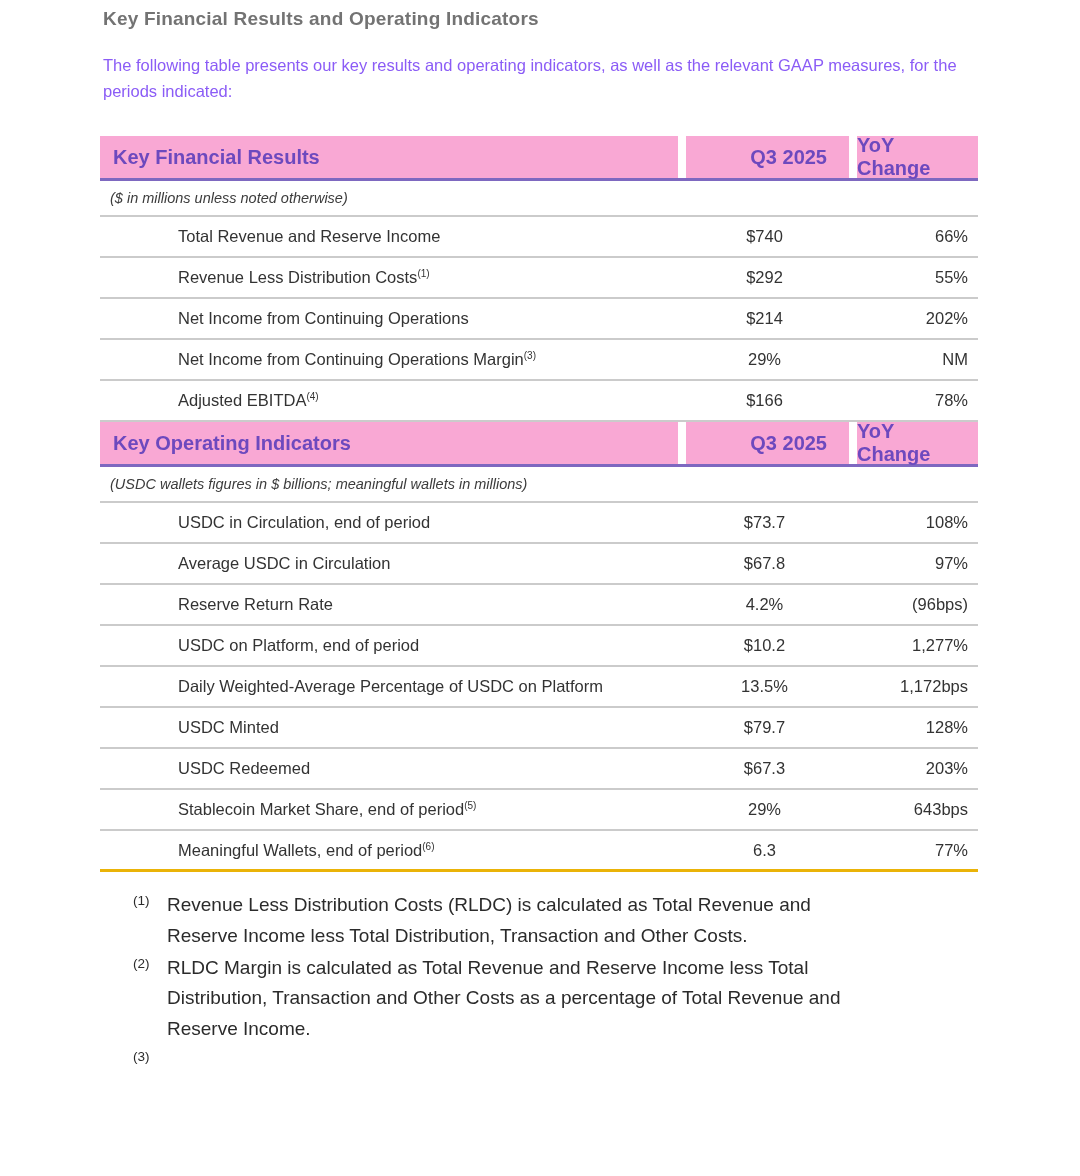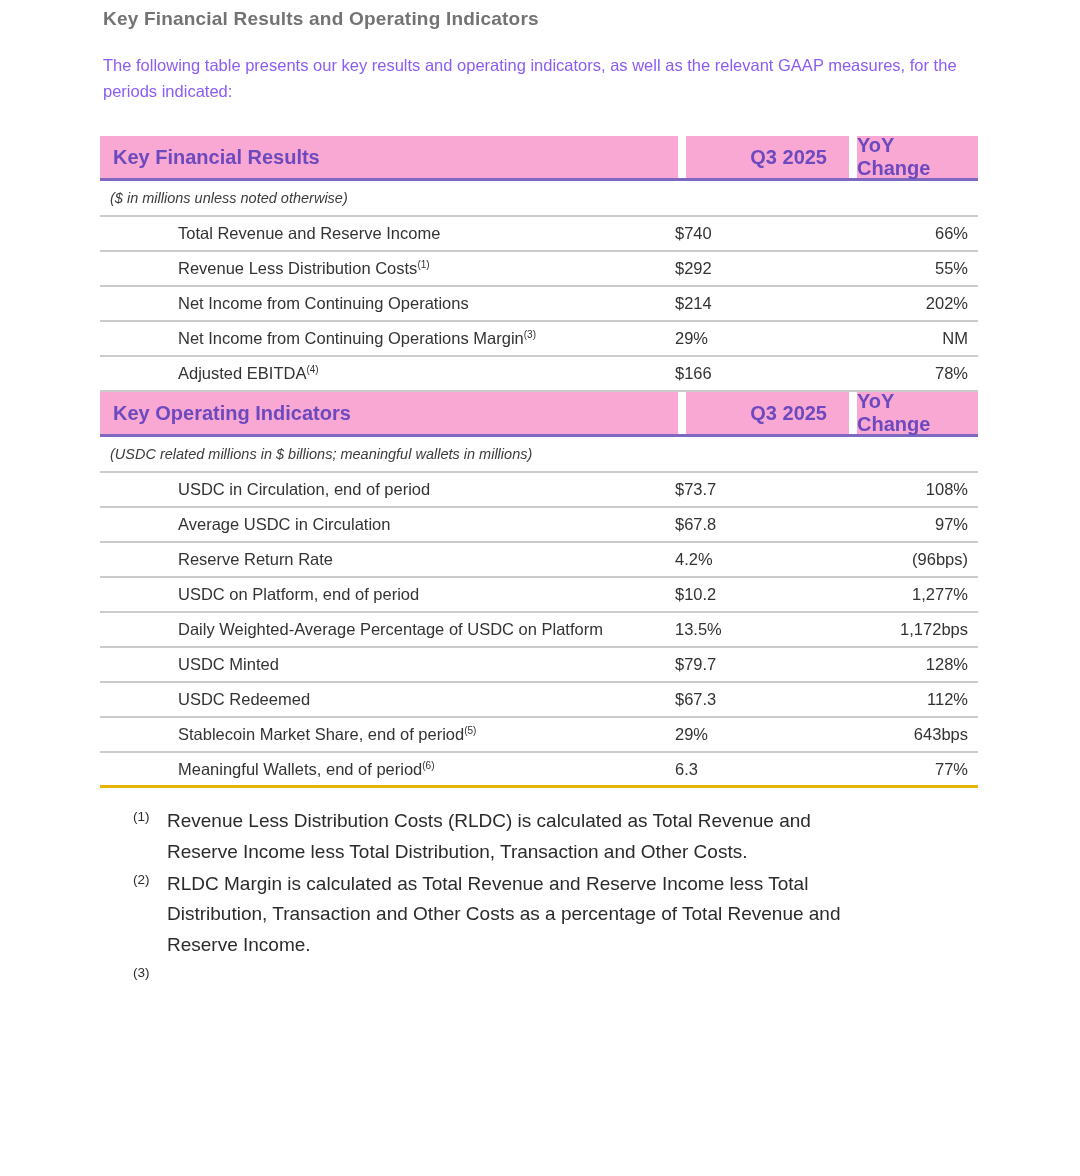--- a/index.html
+++ b/index.html
@@ -40,28 +40,28 @@
   .sec-change  { width: 121px; margin-left: 8px; justify-content: flex-end; padding-right: 10px; }
 
   .unit-note {
     font-style: italic; font-size: 14.5px; color: #3c3c3c;
     padding: 9px 0 9px 10px;
     border-bottom: 2px solid #cbcbcb;
   }
 
   .row {
     display: flex; align-items: center;
-    height: 35px;
+    height: 41px;
     border-bottom: 2px solid #cbcbcb;
-    font-size: 16.5px; color: #333333; gap: 11px;
+    font-size: 16.5px; color: #333333;
   }
   .section:last-of-type .rows .row:last-child { border-bottom: 3px solid #eab308; }
   .cell-label  { flex: 1; padding-left: 78px; }
   .cell-label sup { font-size: 10px; line-height: 0; vertical-align: super; letter-spacing: 0; }
-  .cell-value  { width: 163px; margin-left: 8px; text-align: left; padding-right: 6px; }
+  .cell-value  { width: 163px; margin-left: 8px; text-align: center; padding-right: 6px; }
   .cell-change { width: 121px; margin-left: 8px; text-align: right; padding-right: 10px; }
 
   .footnotes { margin: 18px 0 0 33px; }
   .footnote { display: flex; margin-bottom: 2px; }
   .fn-num  { width: 34px; flex: 0 0 34px; font-size: 13.5px; line-height: 1.6; color: #2b2b2b; }
   .fn-text { width: 706px; font-size: 19px; line-height: 1.6; color: #2b2b2b; }
 </style>
 </head>
 <body>
 
@@ -108,21 +108,21 @@
   </div>
         </div>
     </div>
 
     <div class="section">
       <div class="sec-header">
         <div class="sec-cell sec-title">Key Operating Indicators</div>
         <div class="sec-cell sec-period">Q3 2025</div>
         <div class="sec-cell sec-change">YoY Change</div>
       </div>
-      <div class="unit-note">(USDC related millions in $ billions; meaningful wallets in millions)</div>
+      <div class="unit-note">(USDC wallets figures in $ billions; meaningful wallets in millions)</div>
       <div class="rows">
           <div class="row">
     <div class="cell-label"><span>USDC in Circulation, end of period</span><sup></sup></div>
     <div class="cell-value">$73.7</div>
     <div class="cell-change">108%</div>
   </div>
           <div class="row">
     <div class="cell-label"><span>Average USDC in Circulation</span><sup></sup></div>
     <div class="cell-value">$67.8</div>
     <div class="cell-change">97%</div>
@@ -143,21 +143,21 @@
     <div class="cell-change">1,172bps</div>
   </div>
           <div class="row">
     <div class="cell-label"><span>USDC Minted</span><sup></sup></div>
     <div class="cell-value">$79.7</div>
     <div class="cell-change">128%</div>
   </div>
           <div class="row">
     <div class="cell-label"><span>USDC Redeemed</span><sup></sup></div>
     <div class="cell-value">$67.3</div>
-    <div class="cell-change">112%</div>
+    <div class="cell-change">203%</div>
   </div>
           <div class="row">
     <div class="cell-label"><span>Stablecoin Market Share, end of period</span><sup>(5)</sup></div>
     <div class="cell-value">29%</div>
     <div class="cell-change">643bps</div>
   </div>
           <div class="row">
     <div class="cell-label"><span>Meaningful Wallets, end of period</span><sup>(6)</sup></div>
     <div class="cell-value">6.3</div>
     <div class="cell-change">77%</div>

